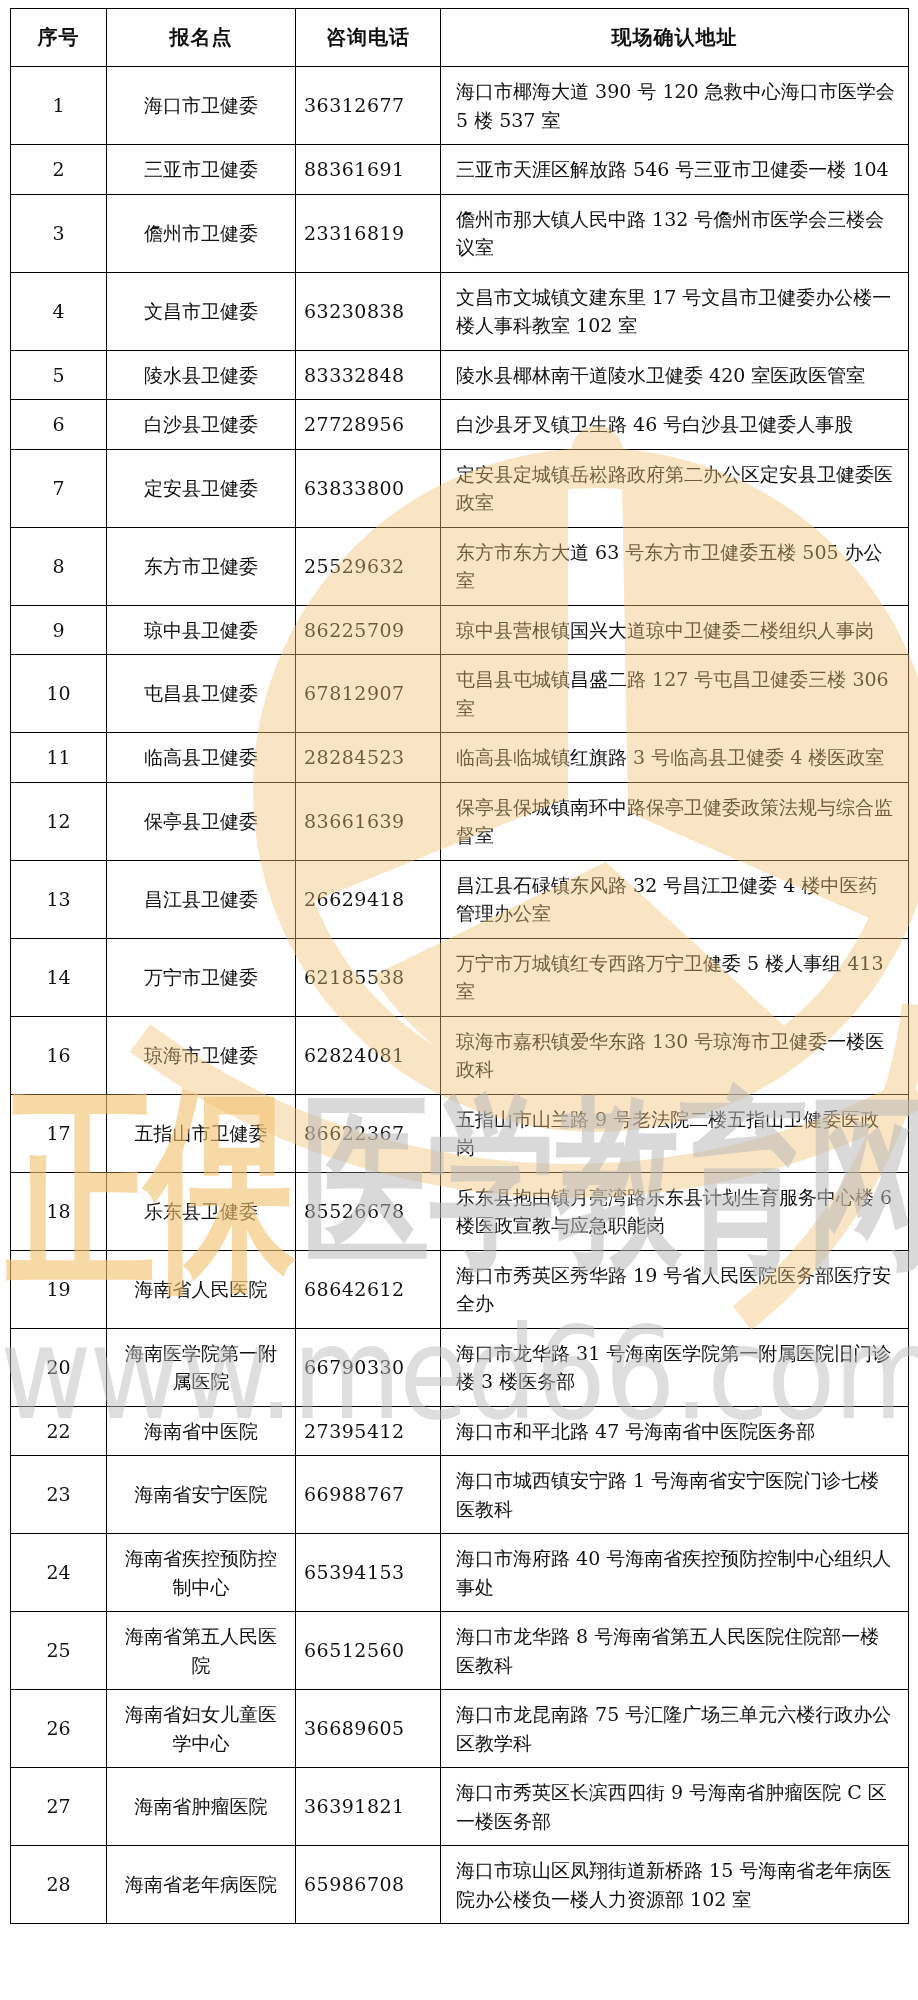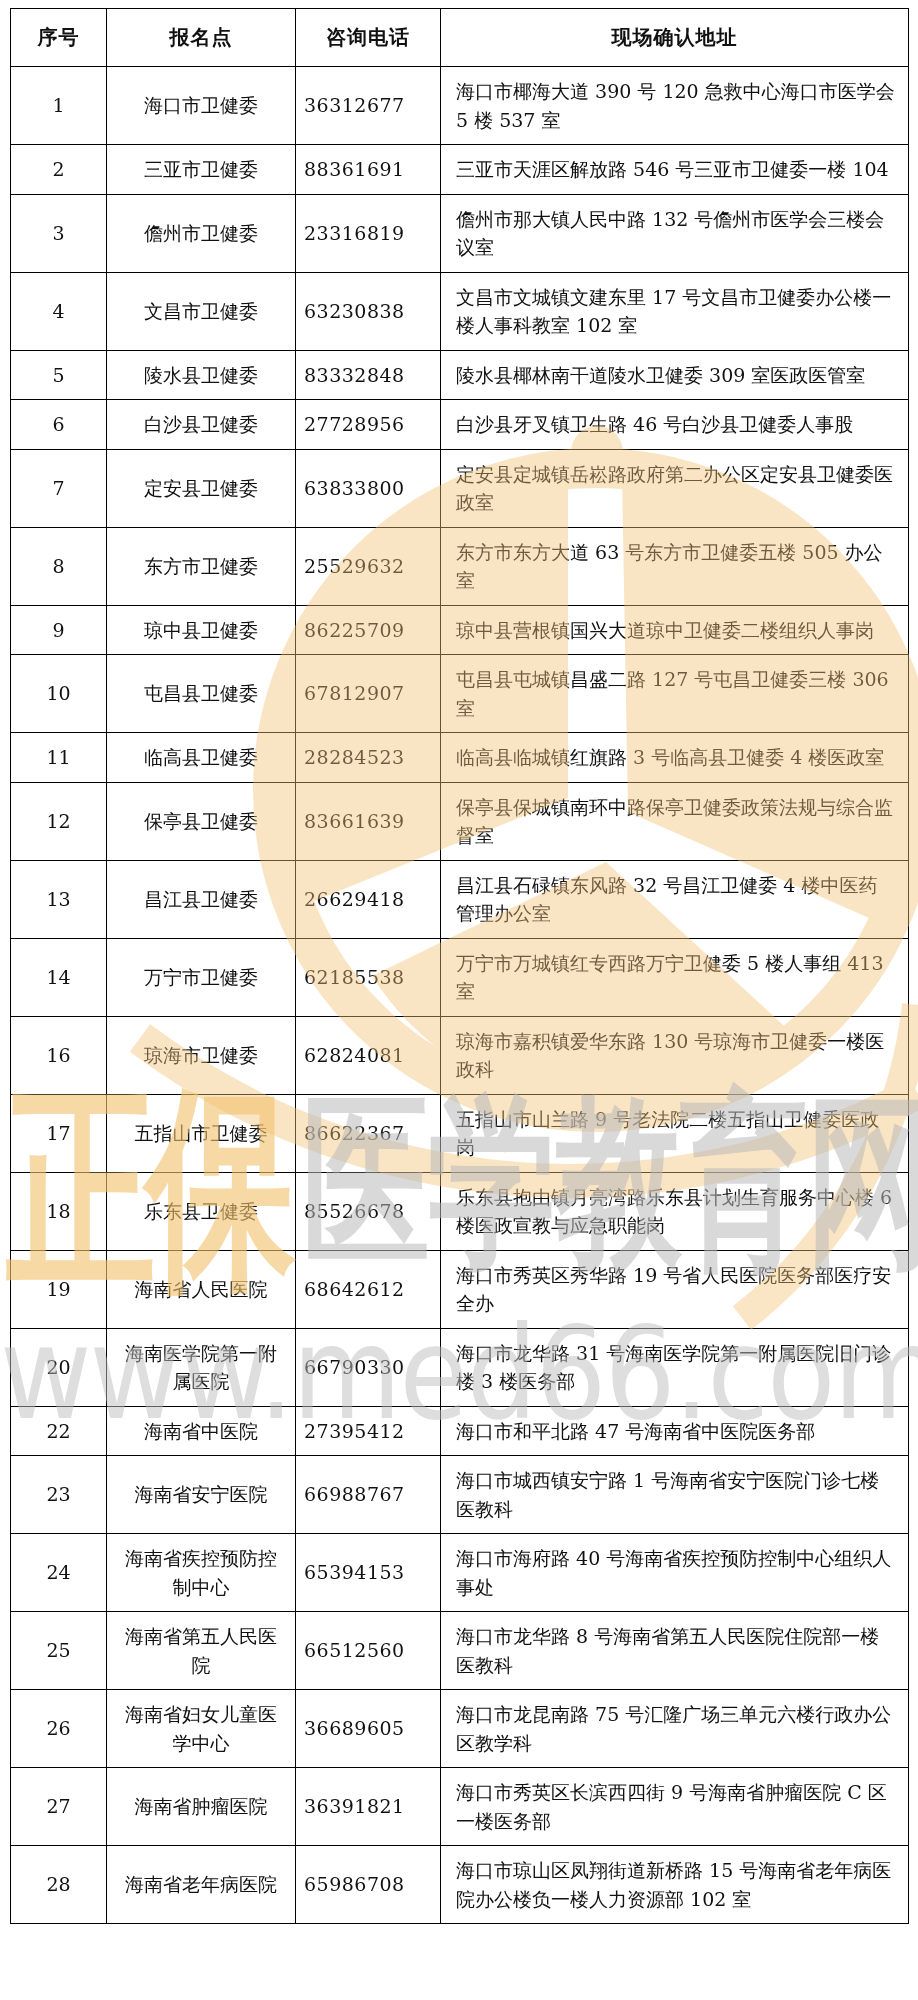--- a/index.html
+++ b/index.html
@@ -121,21 +121,21 @@
       <td class="c-no">4</td>
       <td class="c-site">文昌市卫健委</td>
       <td class="c-phone">63230838</td>
       <td class="c-addr">文昌市文城镇文建东里 17 号文昌市卫健委办公楼一楼人事科教室 102 室</td>
     </tr>
 
     <tr>
       <td class="c-no">5</td>
       <td class="c-site">陵水县卫健委</td>
       <td class="c-phone">83332848</td>
-      <td class="c-addr">陵水县椰林南干道陵水卫健委 309 室医政医管室</td>
+      <td class="c-addr">陵水县椰林南干道陵水卫健委 420 室医政医管室</td>
     </tr>
 
     <tr>
       <td class="c-no">6</td>
       <td class="c-site">白沙县卫健委</td>
       <td class="c-phone">27728956</td>
       <td class="c-addr">白沙县牙叉镇卫生路 46 号白沙县卫健委人事股</td>
     </tr>
 
     <tr>

